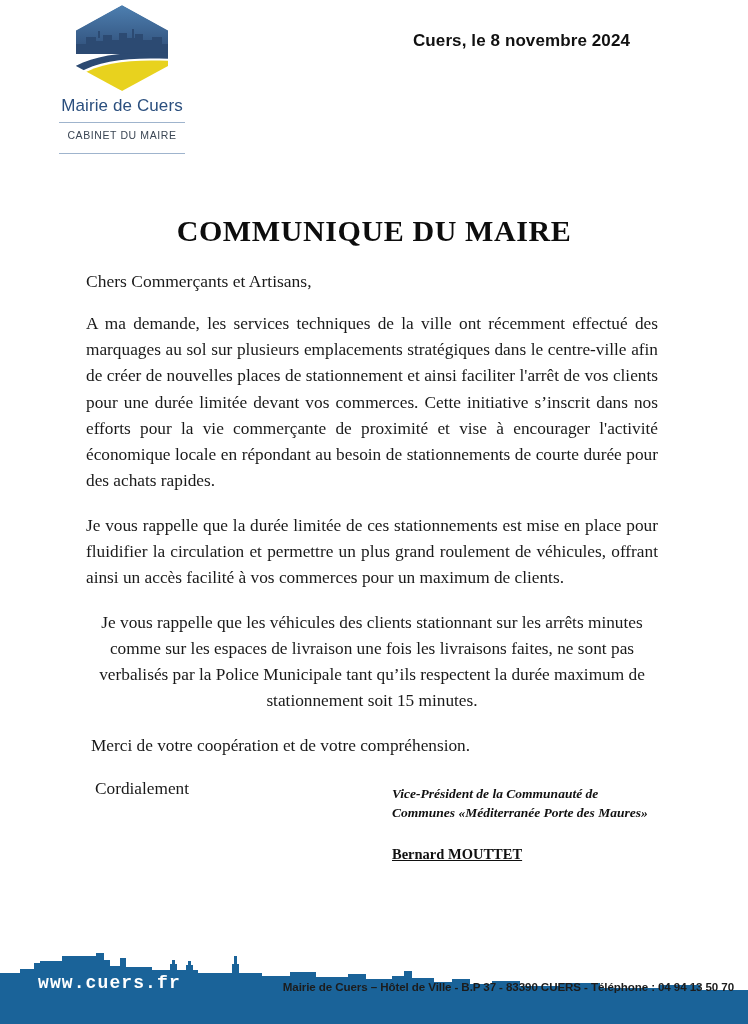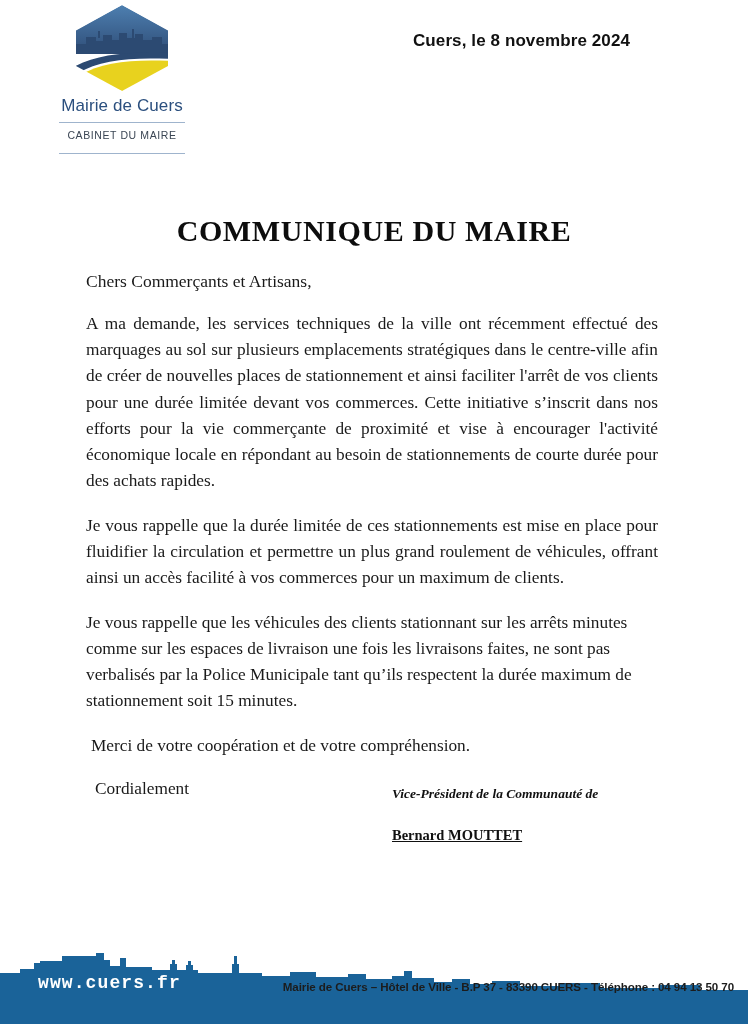--- a/index.html
+++ b/index.html
@@ -112,21 +112,21 @@
     line-height: 1.3;
     margin-bottom: 18px;
   }
   p.para {
     font-size: 17.3px;
     line-height: 1.52;
     text-align: justify;
     margin: 0 0 18px 0;
     text-justify: inter-word;
   }
-  p.para.last-p { text-align: left; }
+  p.para.last-p { text-align: center; }
   p.closing {
     font-size: 17.3px;
     line-height: 1.5;
     margin: 0 0 17px 0;
     padding-left: 5px;
   }
   p.cordial {
     font-size: 17.3px;
     line-height: 1.5;
     margin: 0;
@@ -254,20 +254,21 @@
   <div class="salutation">Chers Commerçants et Artisans,</div>
   <p class="para"> A ma demande, les services techniques de la ville ont récemment effectué des marquages au sol sur plusieurs emplacements stratégiques dans le centre-ville afin de créer de nouvelles places de stationnement et ainsi faciliter l'arrêt de vos clients pour une durée limitée devant vos commerces. Cette initiative s’inscrit dans nos efforts pour la vie commerçante de proximité et vise à encourager l'activité économique locale en répondant au besoin de stationnements de courte durée pour des achats rapides.</p>
   <p class="para">Je vous rappelle que la durée limitée de ces stationnements est mise en place pour fluidifier la circulation et permettre un plus grand roulement de véhicules, offrant ainsi un accès facilité à vos commerces pour un maximum de clients.</p>
   <p class="para last-p">Je vous rappelle que les véhicules des clients stationnant sur les arrêts minutes comme sur les espaces de livraison une fois les livraisons faites, ne sont pas verbalisés par la Police Municipale tant qu’ils respectent la durée maximum de stationnement soit 15 minutes.</p>
   <p class="closing">Merci de votre coopération et de votre compréhension.</p>
   <p class="cordial">Cordialement</p>
 </div>
 
 <div class="signature">
   <div class="sig-line sig-bi">Vice-Président de la Communauté de</div>
+  <div class="sig-line sig-bi">Communes «Méditerranée Porte des Maures»</div>
   <div class="sig-name">Bernard MOUTTET</div>
 </div>
 
 <div class="footer">
 
   <div class="footer-skyline">
     <svg width="748" height="46" viewBox="0 0 748 46" preserveAspectRatio="none" xmlns="http://www.w3.org/2000/svg">
       <path fill="#1a6399" d="
         M0 23
         L20 23 L20 19 L34 19 L34 13 L40 13 L40 11 L62 11 L62 6 L96 6 L96 3 L104 3

